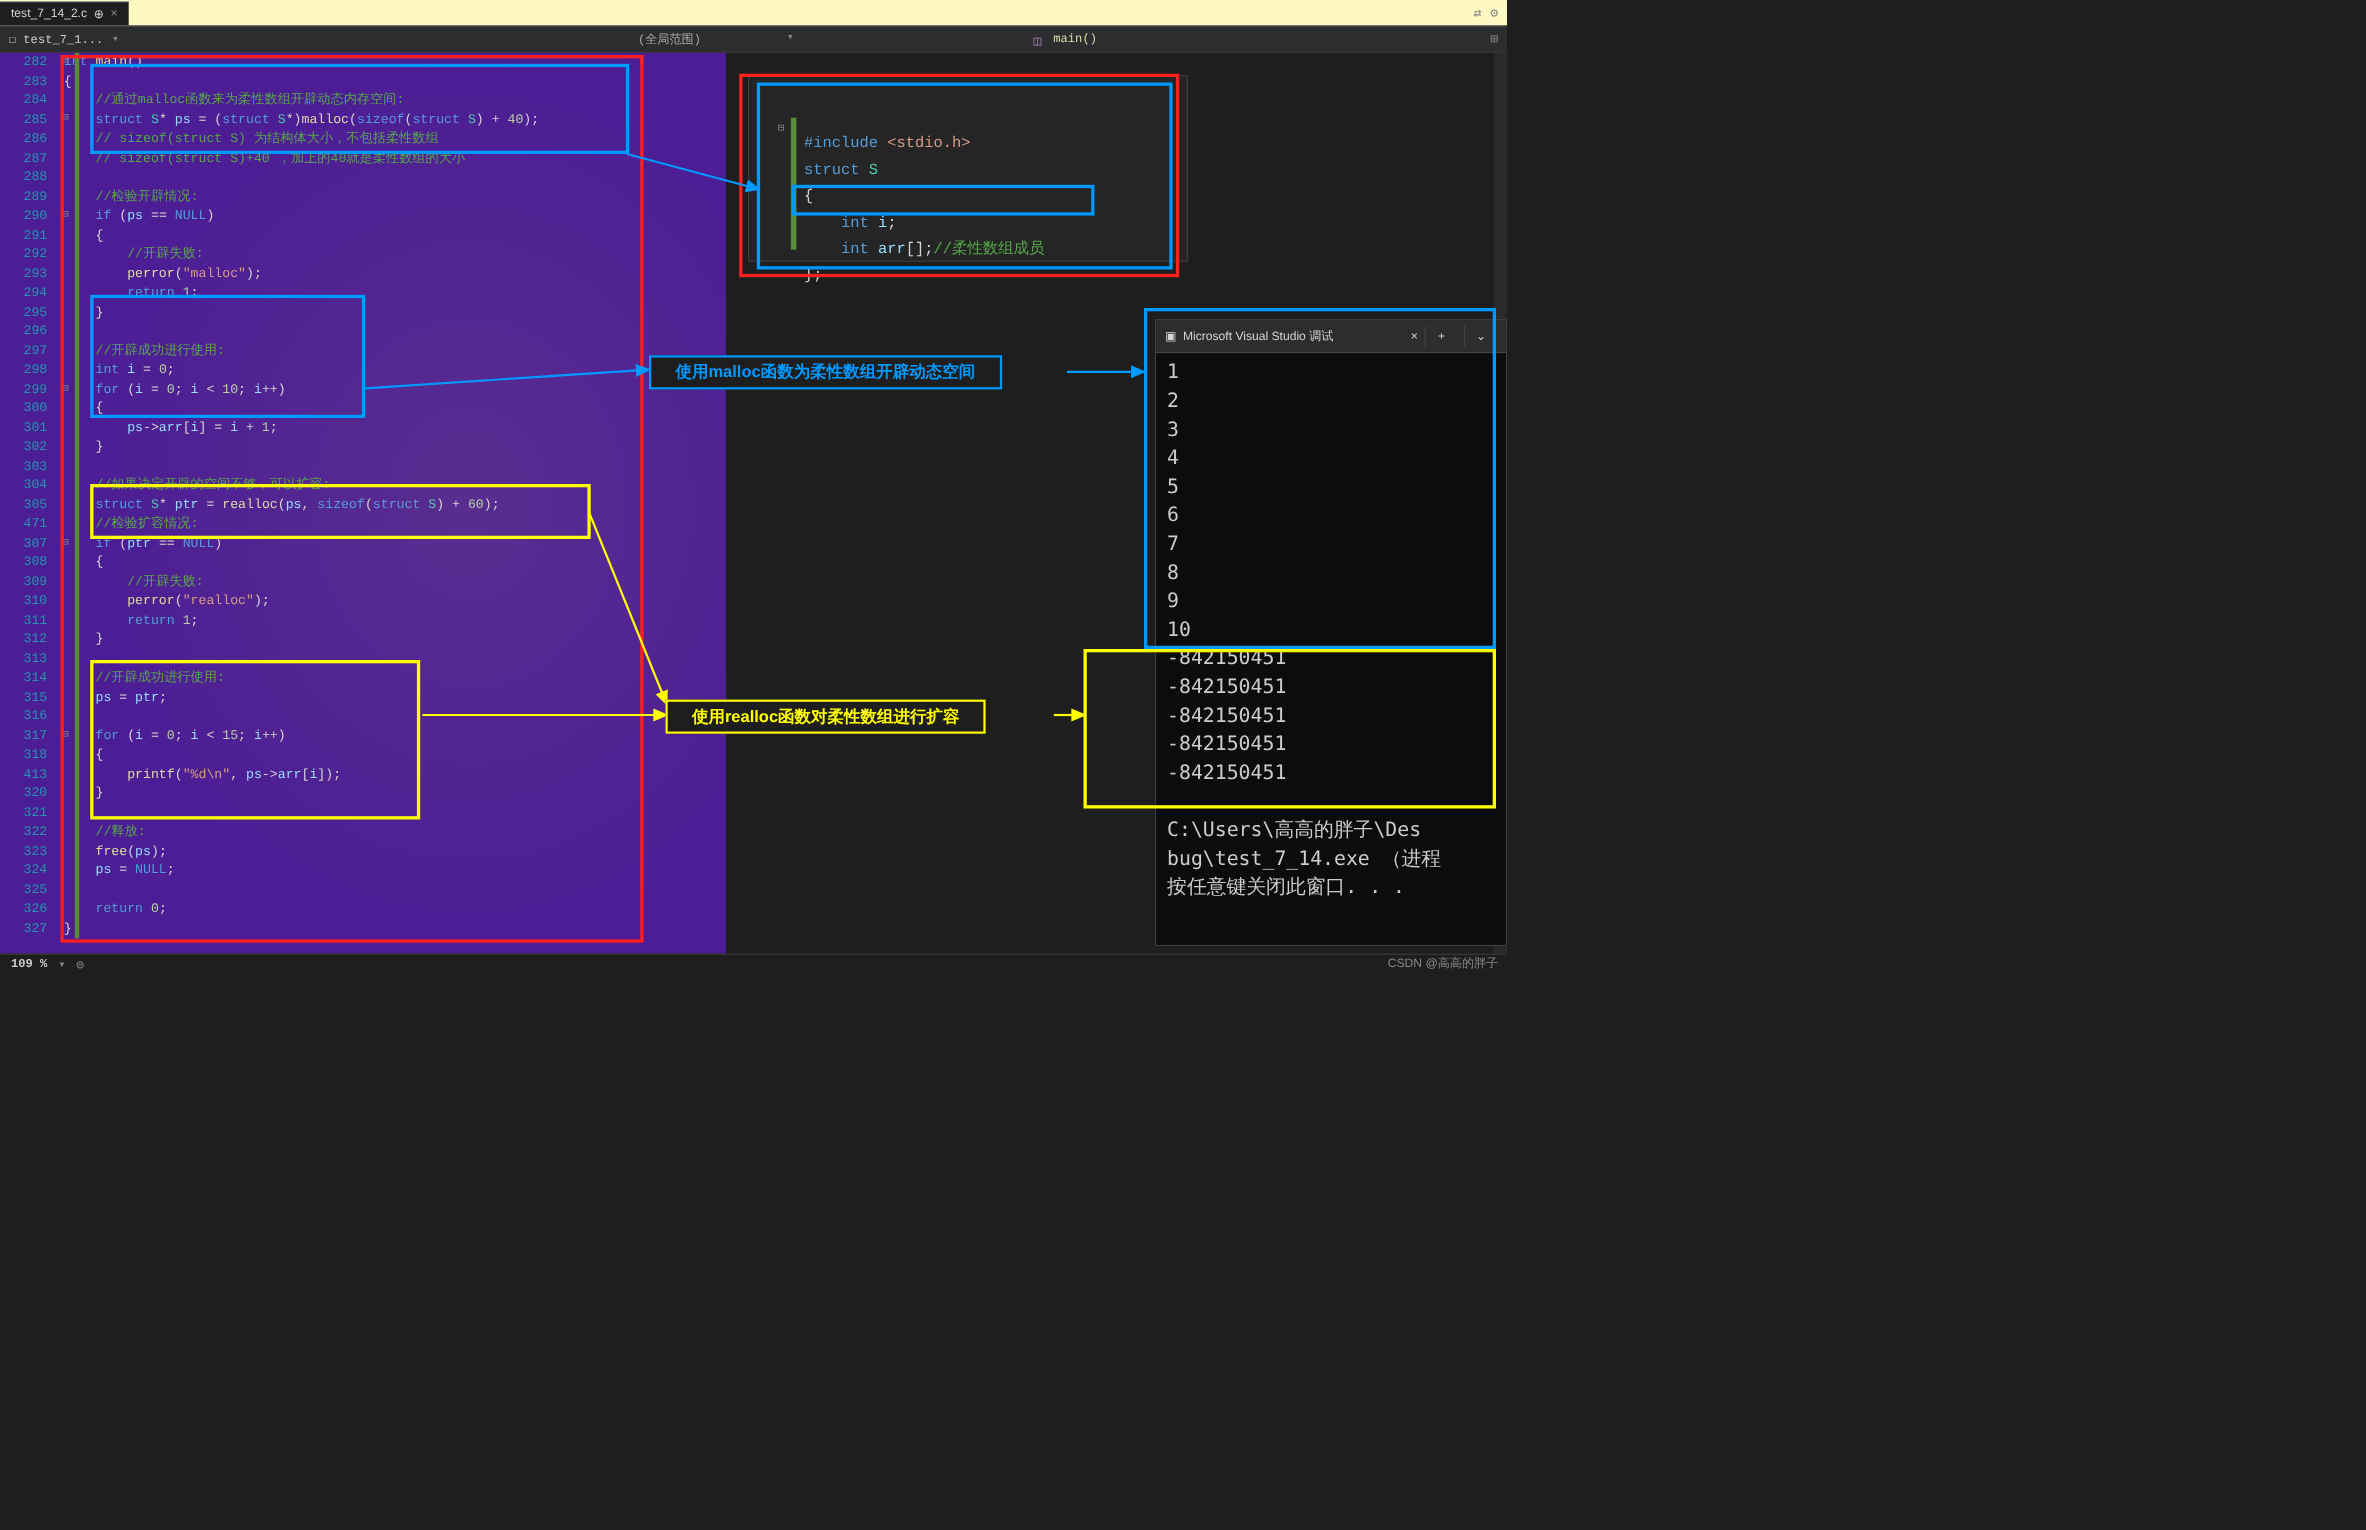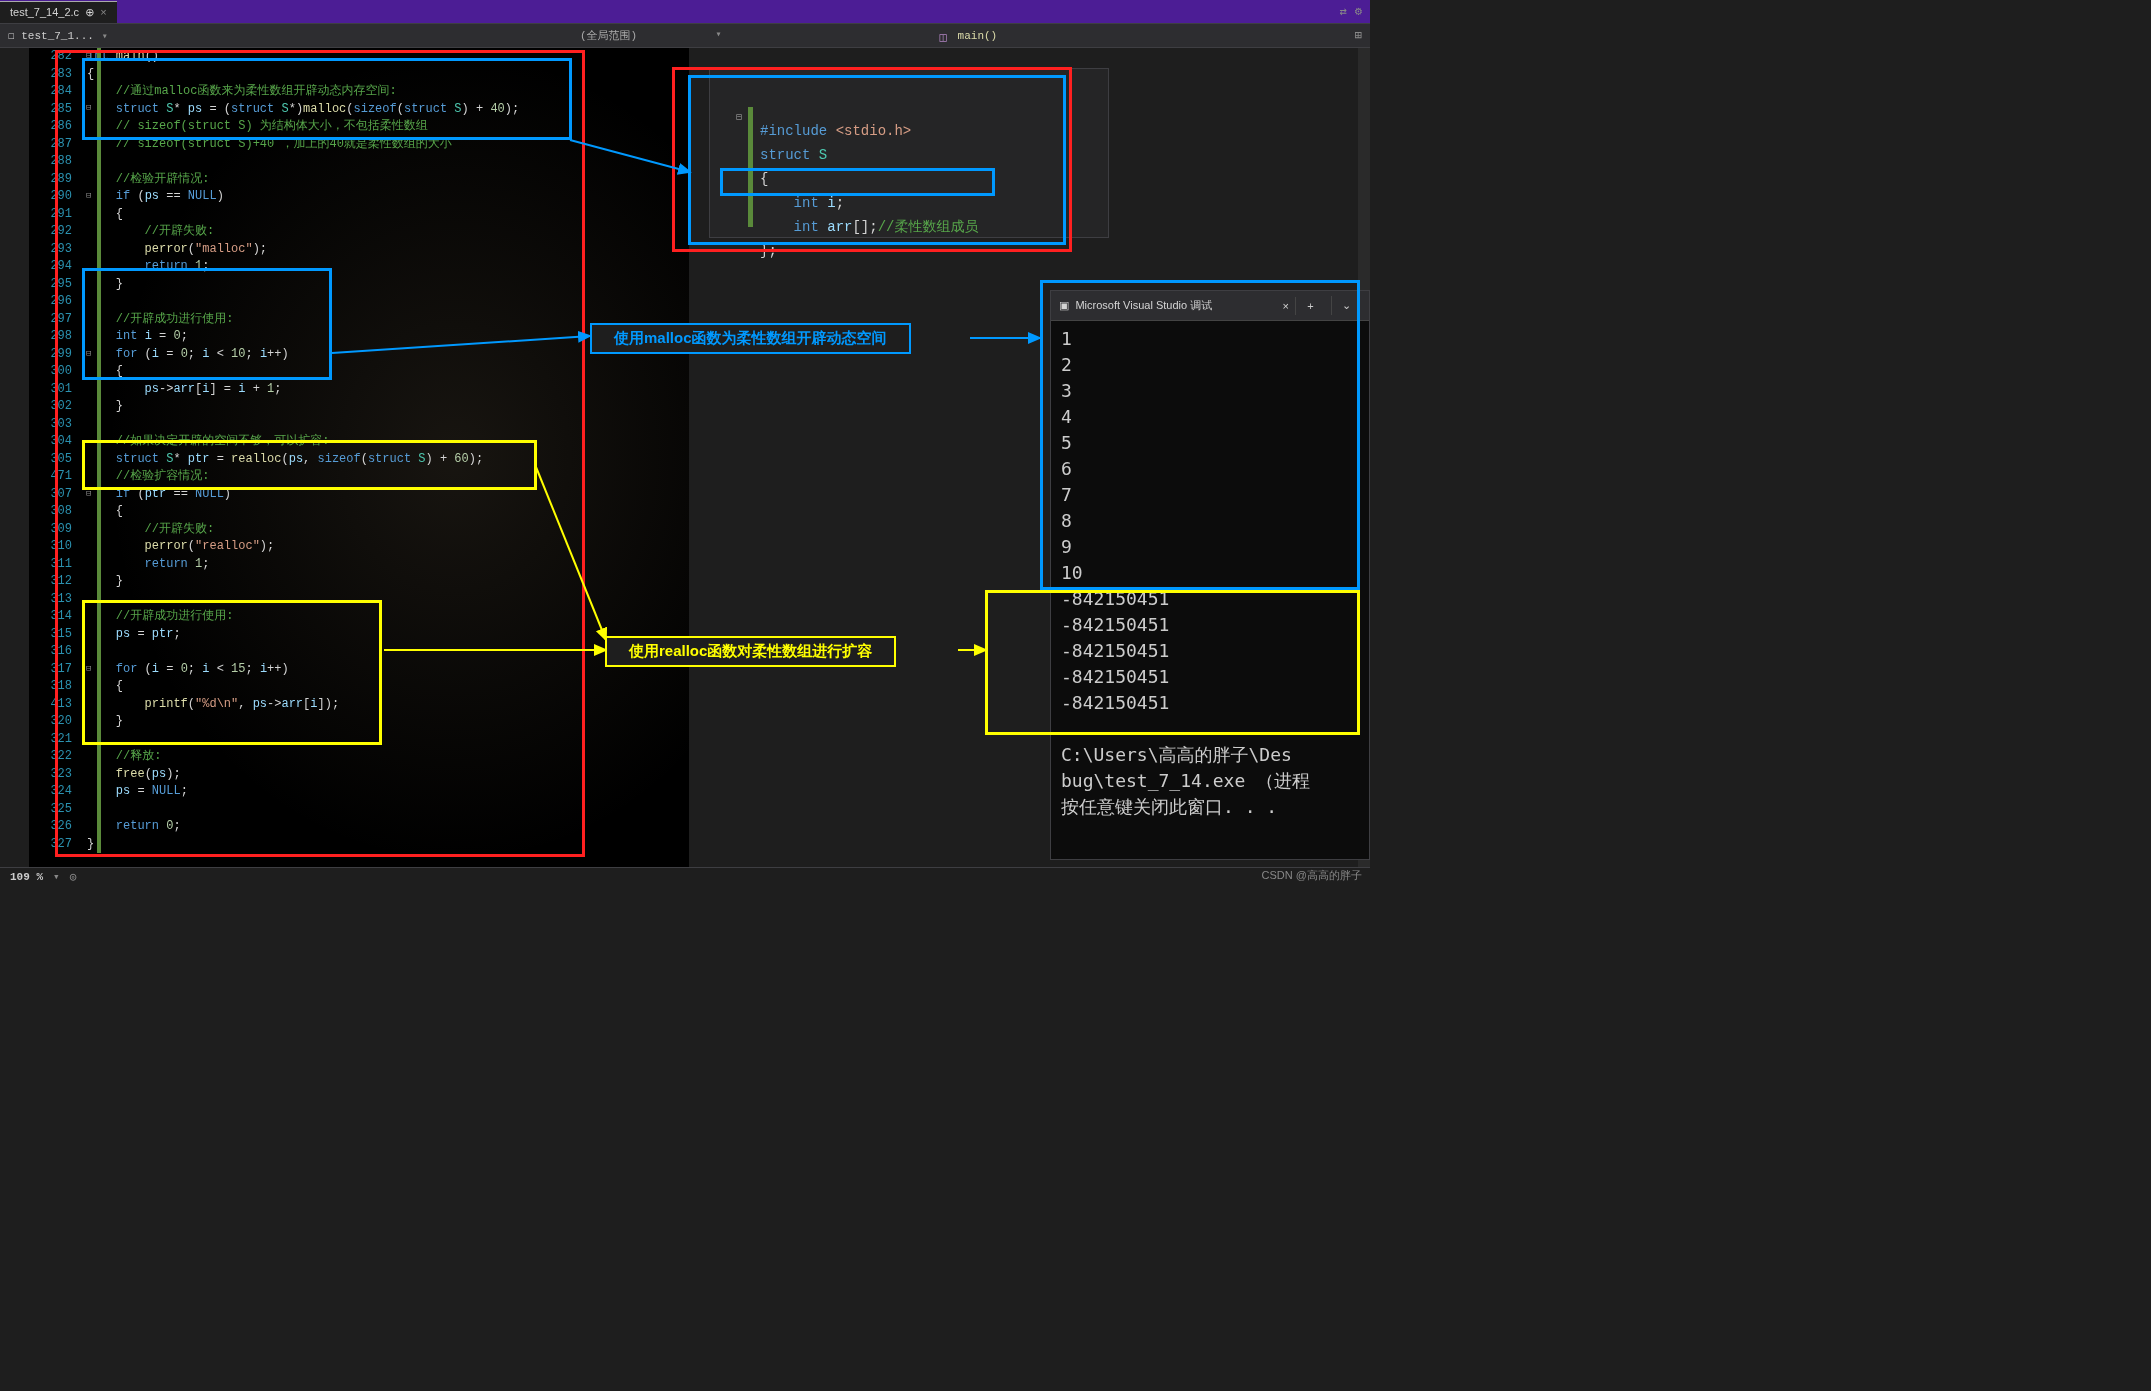--- a/index.html
+++ b/index.html
@@ -7,21 +7,21 @@
   font-family: Consolas, 'Courier New', monospace;
   background: #1e1e1e;
   color: #d4d4d4;
   width: 1370px;
   height: 885px;
   overflow: hidden;
   font-size: 12px;
   position: relative;
 }
 .titlebar {
-  background: #4c1d95;
+  background: #fef9c3;
   height: 24px;
   display: flex;
   align-items: center;
   border-bottom: 1px solid #3e3e42;
 }
 .tab {
   background: #1e1e1e;
   padding: 4px 10px;
   border-top: 1px solid #aaa;
   display: flex;
@@ -72,22 +72,21 @@
   color: #b084c1;
   font-size: 12px;
 }
 .content {
   display: flex;
   height: calc(100% - 66px);
 }
 .editor-area {
   width: 660px;
   position: relative;
-  background: #000000;
-  margin-left: 29px;
+  background: #4c1d95;
 }
 .right-area {
   flex: 1;
   position: relative;
   background: #1e1e1e;
 }
 .gutter {
   position: absolute;
   left: 0;
   top: 0;

